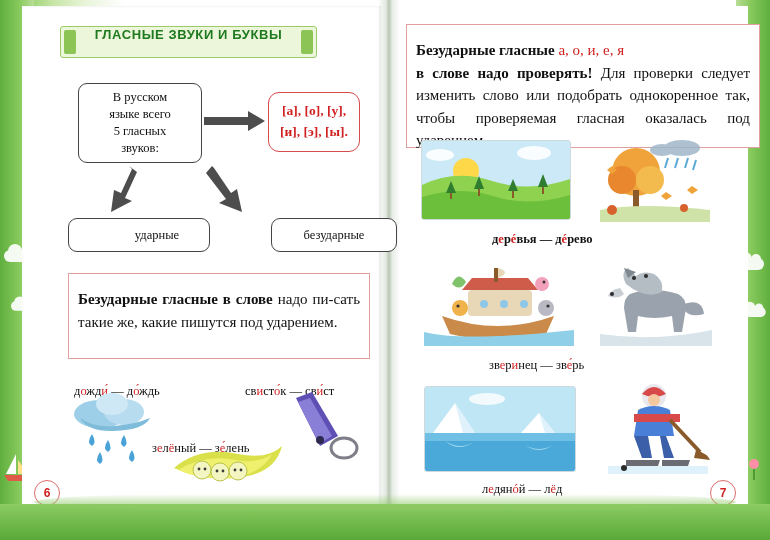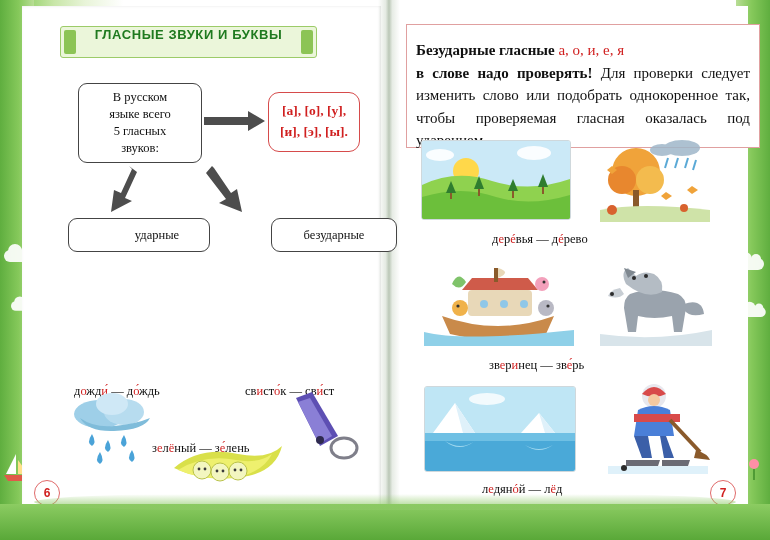--- a/index.html
+++ b/index.html
@@ -160,20 +160,23 @@
   </div>
   <div class="arrow" style="left:206px;top:166px;">
     <svg width="46" height="48" viewBox="0 0 46 48">
       <path d="M6 0 l-6 7 20 26 -7 4 23 9 -5 -23 -6 4 -17 -25 z" fill="#4d4d4d"></path>
     </svg>
   </div>
 
   <div class="rbox" style="left:68px;top:218px;width:104px;height:32px;padding-left:36px;">ударные</div>
   <div class="rbox" style="left:223px;top:218px;width:124px;height:32px;font-weight:normal;margin-left:48px;">безударные</div>
 
+  <div class="rule-box" style="left:68px;top:273px;width:282px;height:56px;">
+    <b>Безударные гласные в слове</b><span> надо пи-сать такие же, какие пишутся под ударением.</span>
+  </div>
 
   <div class="wordrow" style="left:74px;top:360px;">
     д<span class="r">о</span>жд<span class="r">и́</span>  —  д<span class="r">о́</span>ждь
   </div>
   <div class="wordrow" style="left:245px;top:360px;">
     св<span class="r">и</span>ст<span class="r">о́</span>к  —  св<span class="r">и́</span>ст
   </div>
   <div class="wordrow" style="left:152px;top:417px;">
     з<span class="r">е</span>л<span class="r">ё</span>ный  —  з<span class="r">е́</span>лень
   </div>
@@ -268,21 +271,21 @@
           <circle cx="88" cy="72" r="4"></circle>
       </g>
       <g fill="#f0a33a">
         <path d="M70 56 l6 4 -6 4 -5 -4 z"></path>
           <path d="M96 50 l6 4 -6 4 -5 -4 z"></path>
         <path d="M16 30 l5 4 -5 4 -5 -4 z"></path>
       </g>
     </svg>
   </div>
 
-  <div class="cap" style="left:492px;top:232px;">
+  <div class="cap" style="left:492px;top:232px;font-weight:bold;">
     д<span class="r">е</span>р<span class="r">é</span>вья  —  д<span class="r">é</span>рево
   </div>
 
   <div class="pic" style="left:424px;top:262px;width:150px;height:84px;">
     <svg width="150" height="84" viewBox="0 0 150 84">
       <path d="M18 54 q56 20 112 0 l-8 18 q-46 12 -96 0 z" fill="#c98a4a"></path>
       <rect x="44" y="28" width="64" height="26" rx="4" fill="#e8d8b8"></rect>
       <path d="M38 28 h76 l-10 -12 h-56 z" fill="#cf5b4a"></path>
       <circle cx="60" cy="42" r="4" fill="#8fc7e8"></circle>
       <circle cx="80" cy="42" r="4" fill="#8fc7e8"></circle>

